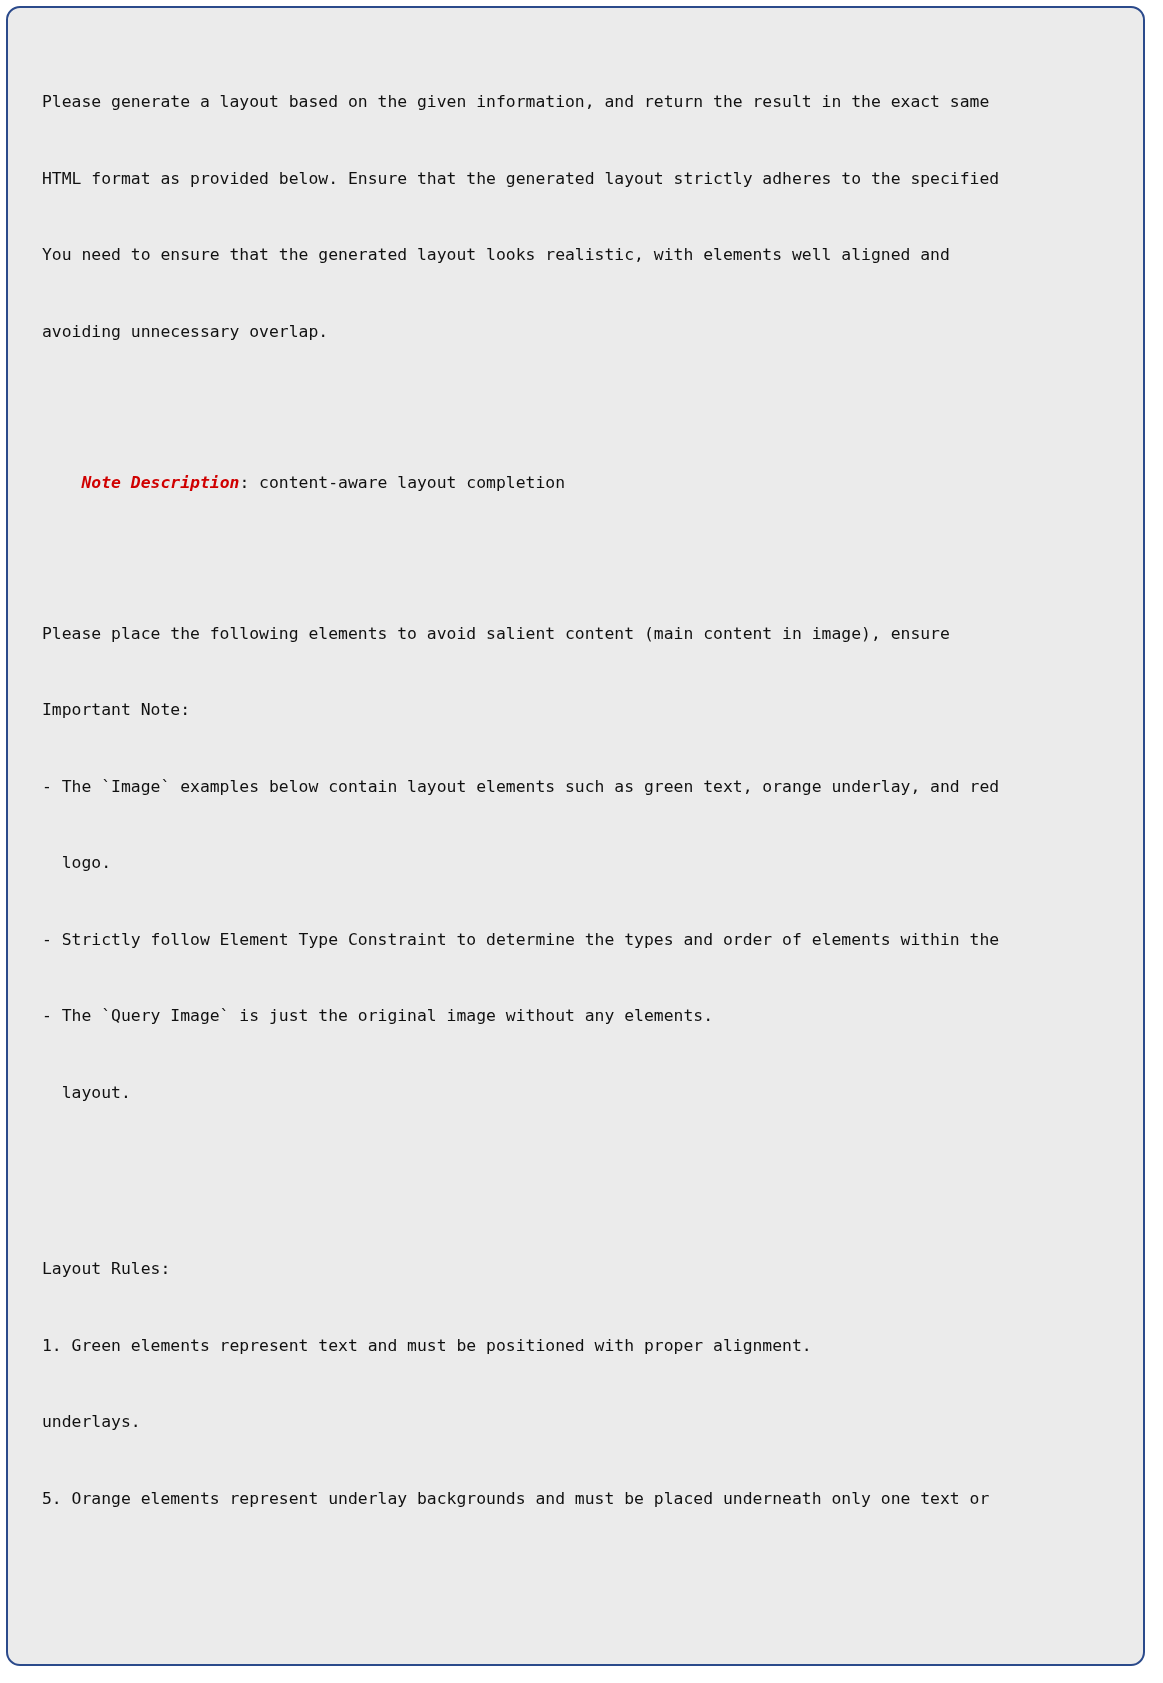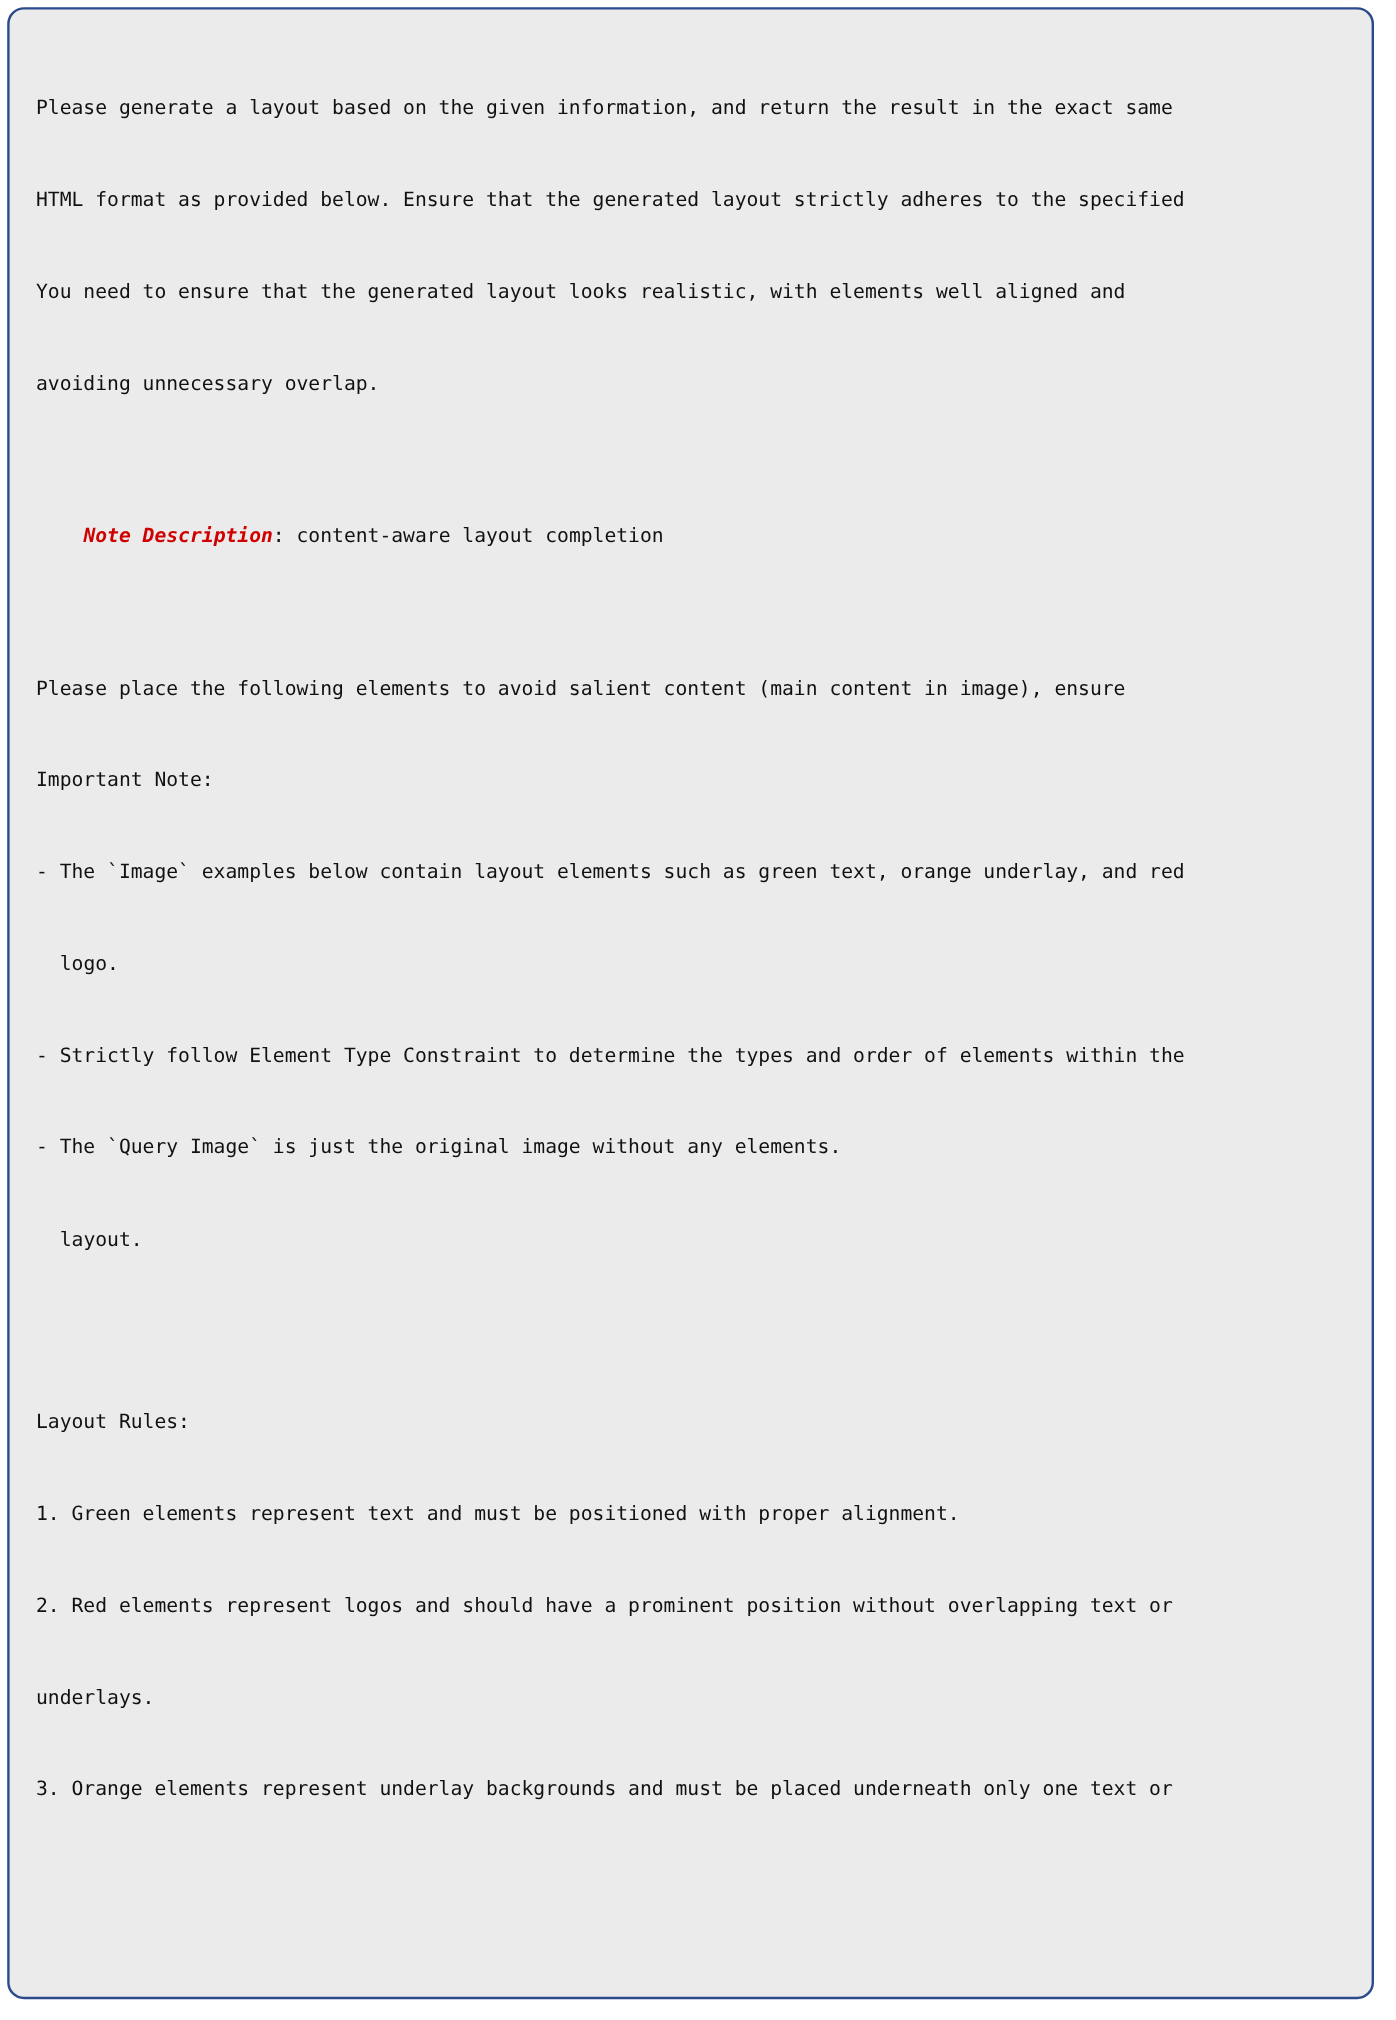--- a/index.html
+++ b/index.html
@@ -26,21 +26,21 @@
     overflow: hidden;
   }
   .mono {
     font-family: "DejaVu Sans Mono", monospace;
     font-size: 16.4px;
     line-height: 25.5px;
     color: #111111;
     white-space: pre-wrap;
     letter-spacing: 0px;
   }
-  .block { margin: 0; }
+  .block { margin: 12px; }
   .spacer { height: 25px; }
   .label-task {
     color: #d00000;
     font-weight: bold;
     font-style: italic;
   }
 </style>
 </head>
 <body>
 
@@ -69,19 +69,18 @@
     <div>- Strictly follow Element Type Constraint to determine the types and order of elements within the</div>
     <div>- The `Query Image` is just the original image without any elements.</div>
     <div>  layout.</div>
   </div>
 
   <div class="spacer"></div>
 
   <div class="mono block">
     <div>Layout Rules:</div>
     <div>1. Green elements represent text and must be positioned with proper alignment.</div>
-    <div>2. Red elements represent logos and should have a prominent position without overlapping text or</div>
     <div>underlays.</div>
-    <div>3. Orange elements represent underlay backgrounds and must be placed underneath only one text or</div>
+    <div>5. Orange elements represent underlay backgrounds and must be placed underneath only one text or</div>
     
   </div>
 
 </div>
 
 </body></html>

